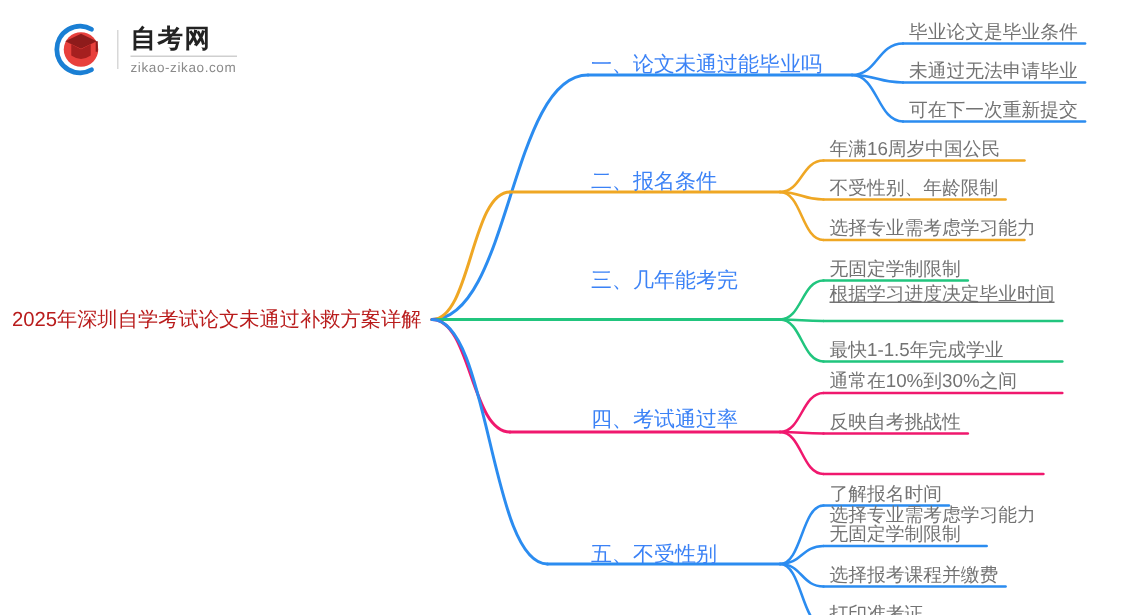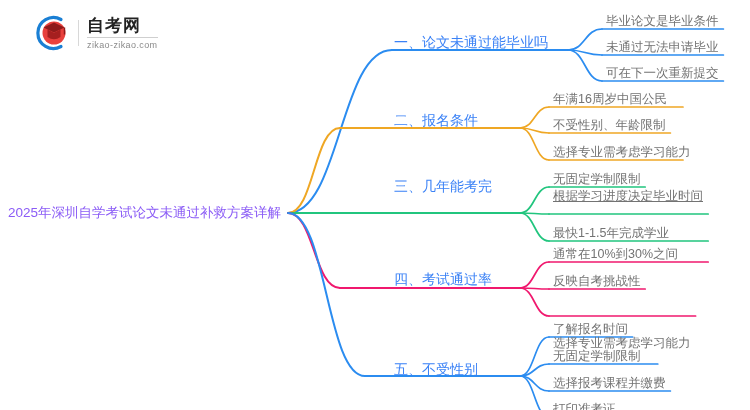--- a/index.html
+++ b/index.html
@@ -73,21 +73,21 @@
   }
   .node-label {
     position: absolute;
     font-size: 13px;
     color: #1d1d1d;
     white-space: nowrap;
     line-height: 14px;
   }
   .root-label {
     font-size: 13.5px;
-    color: #8b5cf6;
+    color: #b91c1c;
   }
   .branch-label {
     font-size: 14px;
     color: #3b82f6;
   }
   .leaf-label {
     font-size: 12.5px;
     color: #737373;
   }
 </style>

